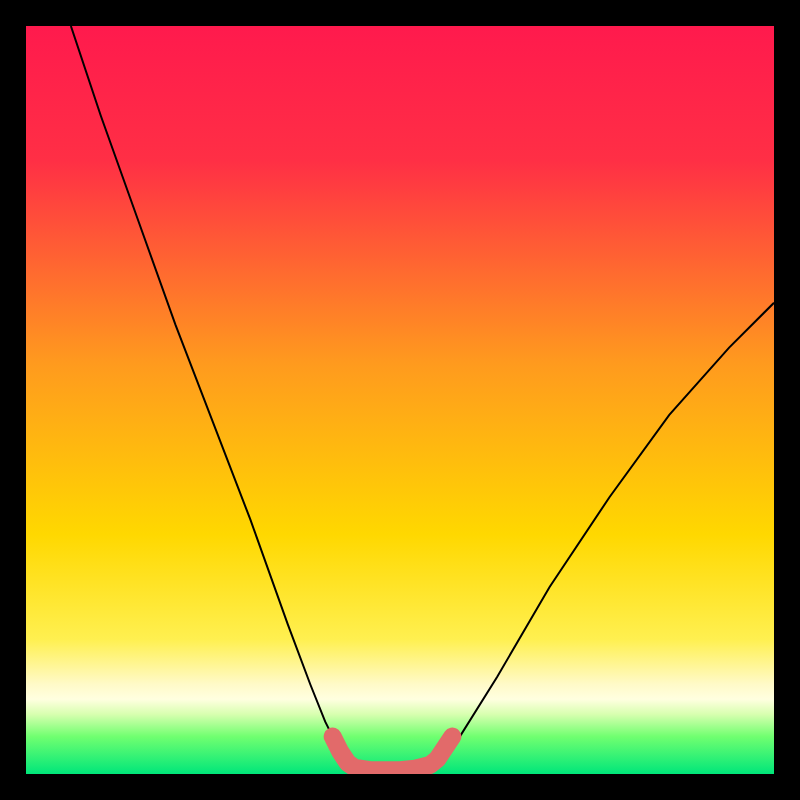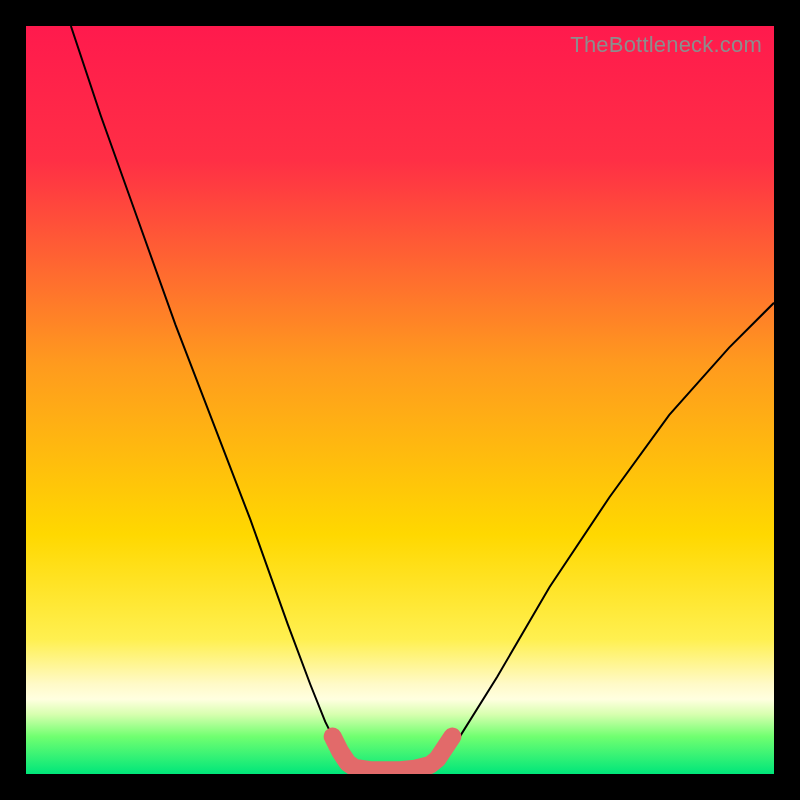--- a/index.html
+++ b/index.html
@@ -65,15 +65,14 @@
         </linearGradient>
       </defs>
       <rect x="0" y="0" width="748" height="748" fill="url(#bg-grad)"></rect>
       <g id="curve-group">
           <path d="M 44.88 0.00 L 74.80 89.76 L 112.20 194.48 L 149.60 299.20 L 187.00 396.44 L 224.40 493.68 L 261.80 598.40 L 284.24 658.24 L 299.20 695.64 L 314.16 725.56 L 325.38 740.52 L 325.38 740.52 L 344.08 744.26 L 366.52 744.26 L 388.96 742.76 L 407.66 739.02 L 407.66 739.02 L 433.84 710.60 L 471.24 650.76 L 523.60 561.00 L 583.44 471.24 L 643.28 388.96 L 703.12 321.64 L 748.00 276.76" fill="none" stroke="#000000" stroke-width="2"></path>
         </g>
       <g id="marker-group">
           <path d="M 306.68 710.60 L 314.16 725.56 L 321.64 736.78 L 329.12 742.02 L 344.08 744.26 L 359.04 744.26 L 374.00 744.26 L 388.96 742.76 L 403.92 739.02 L 411.40 733.04 L 418.88 721.82 L 426.36 710.60" fill="none" stroke="#e26a6a" stroke-width="18" stroke-linecap="round" stroke-linejoin="round"></path>
         </g>
     </svg>
-    <div class="watermark">TheBottleneck.com</div>
   </div>
 </div>
 
 </body></html>

